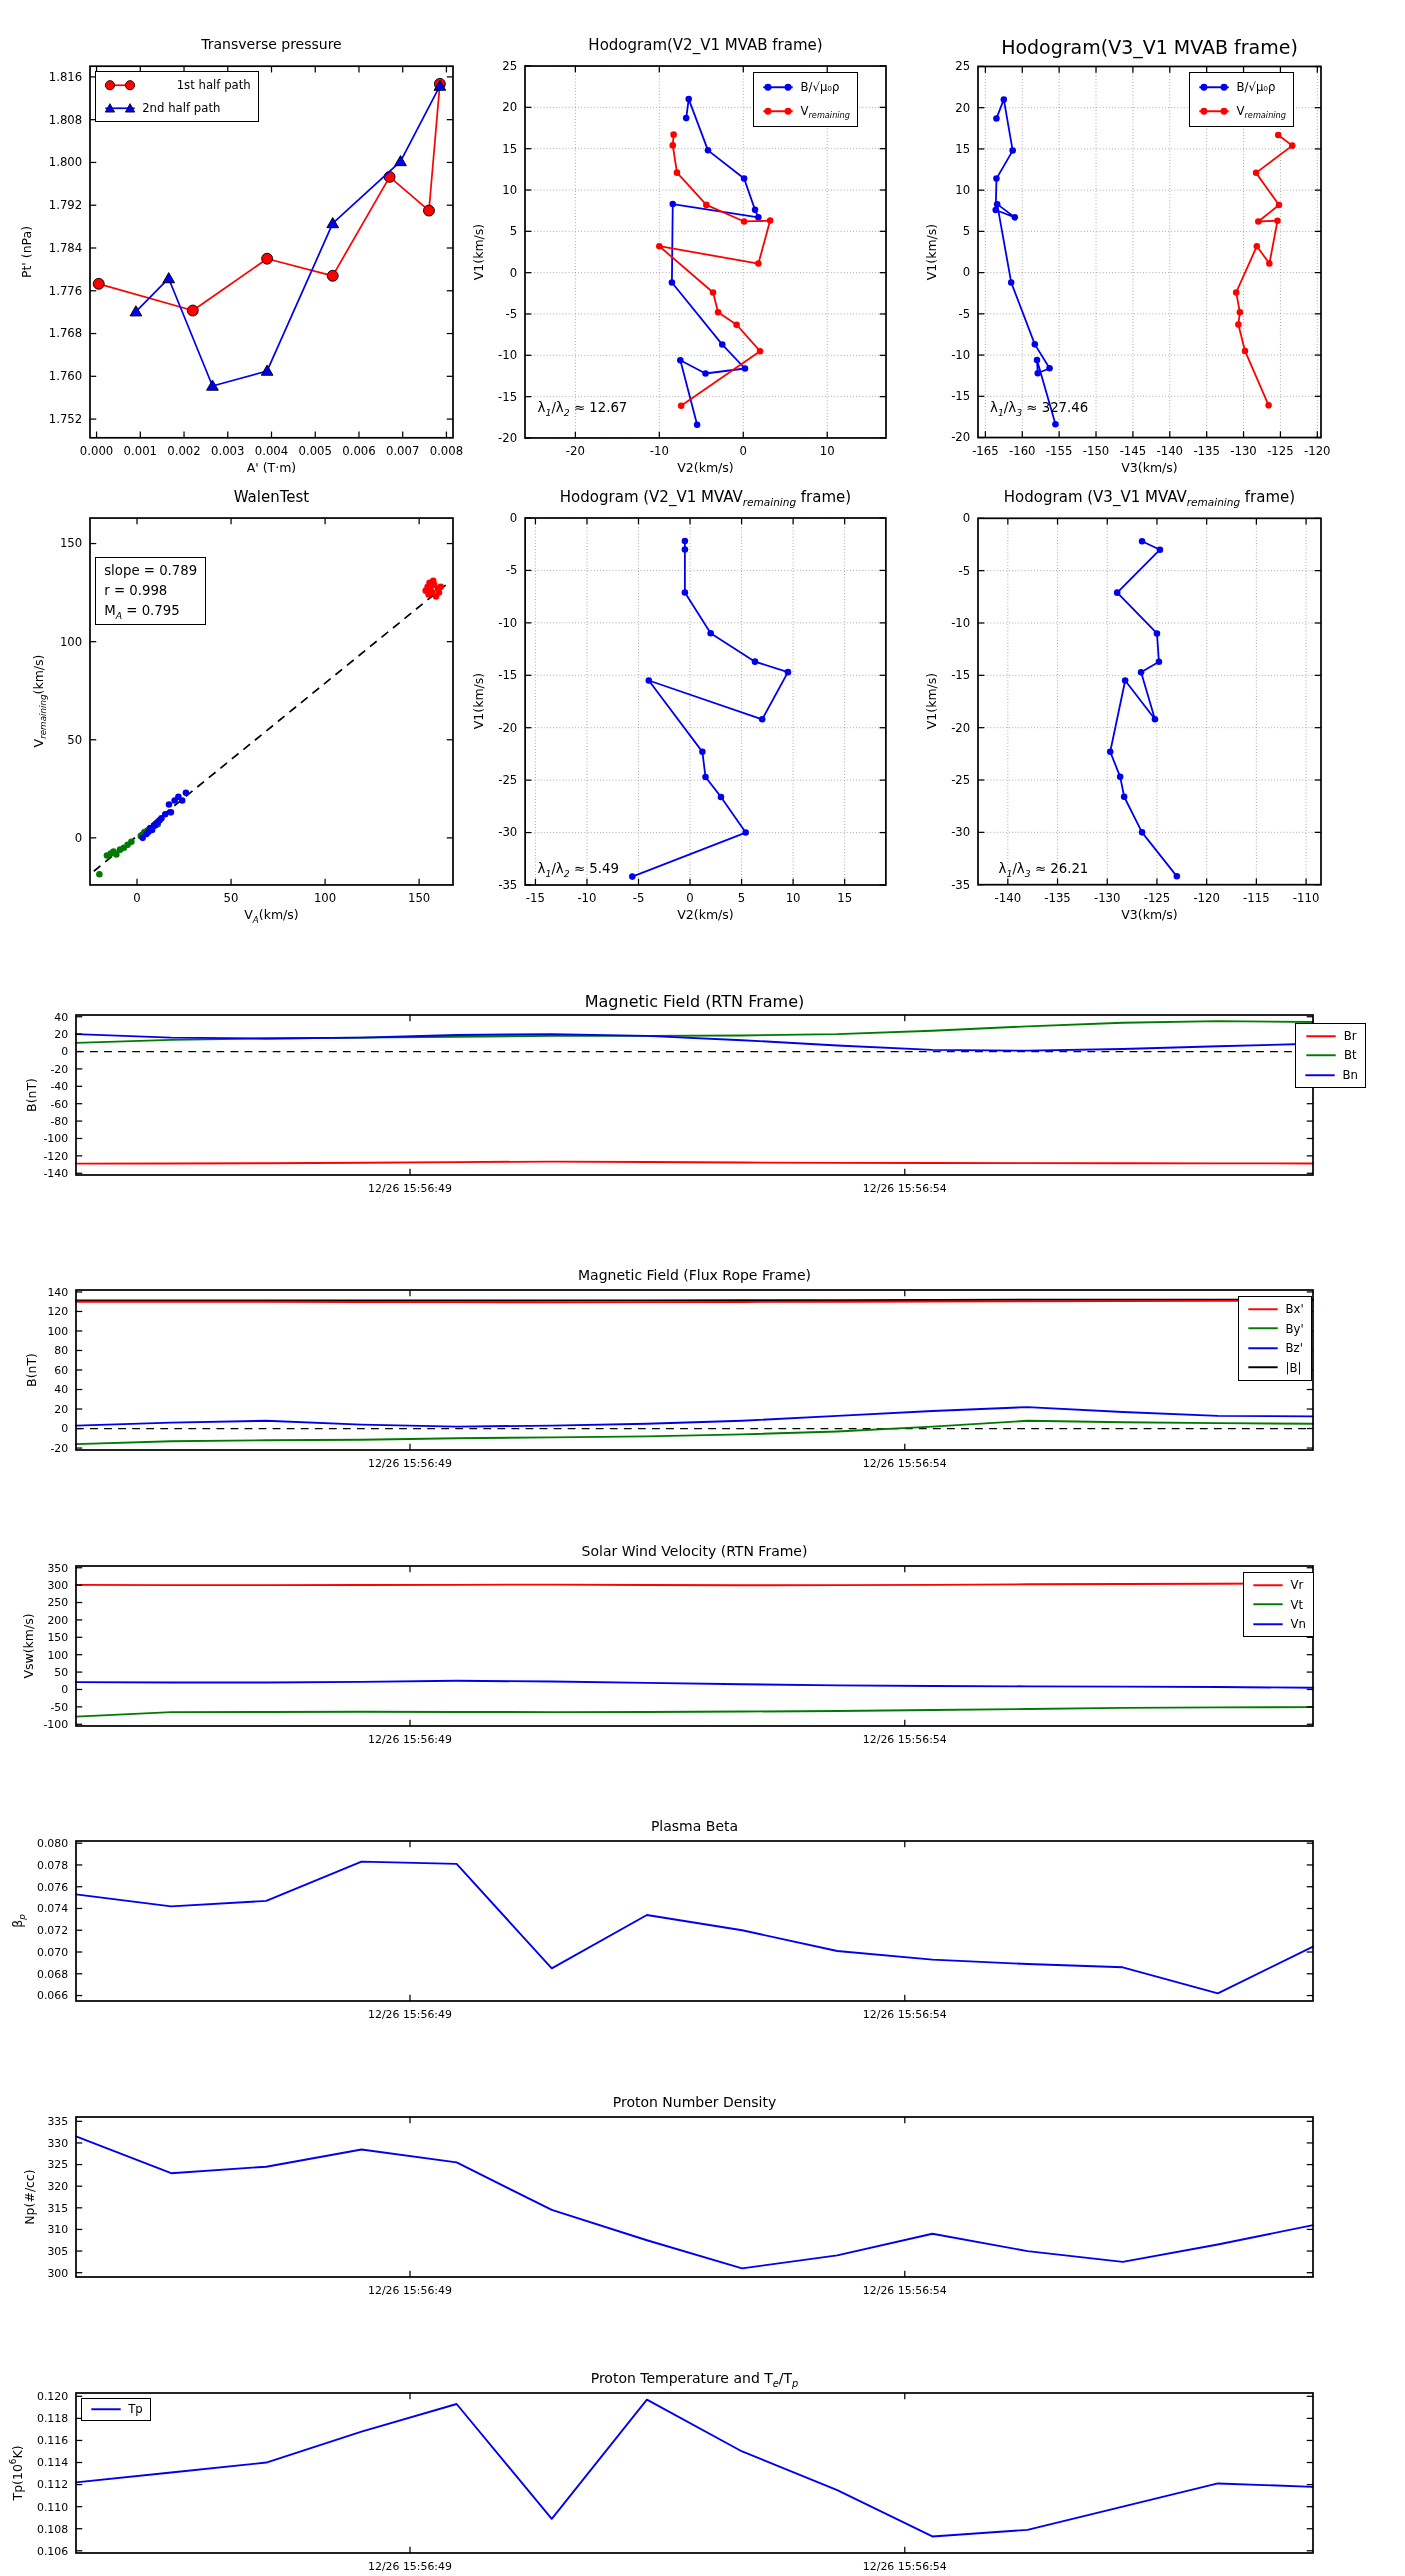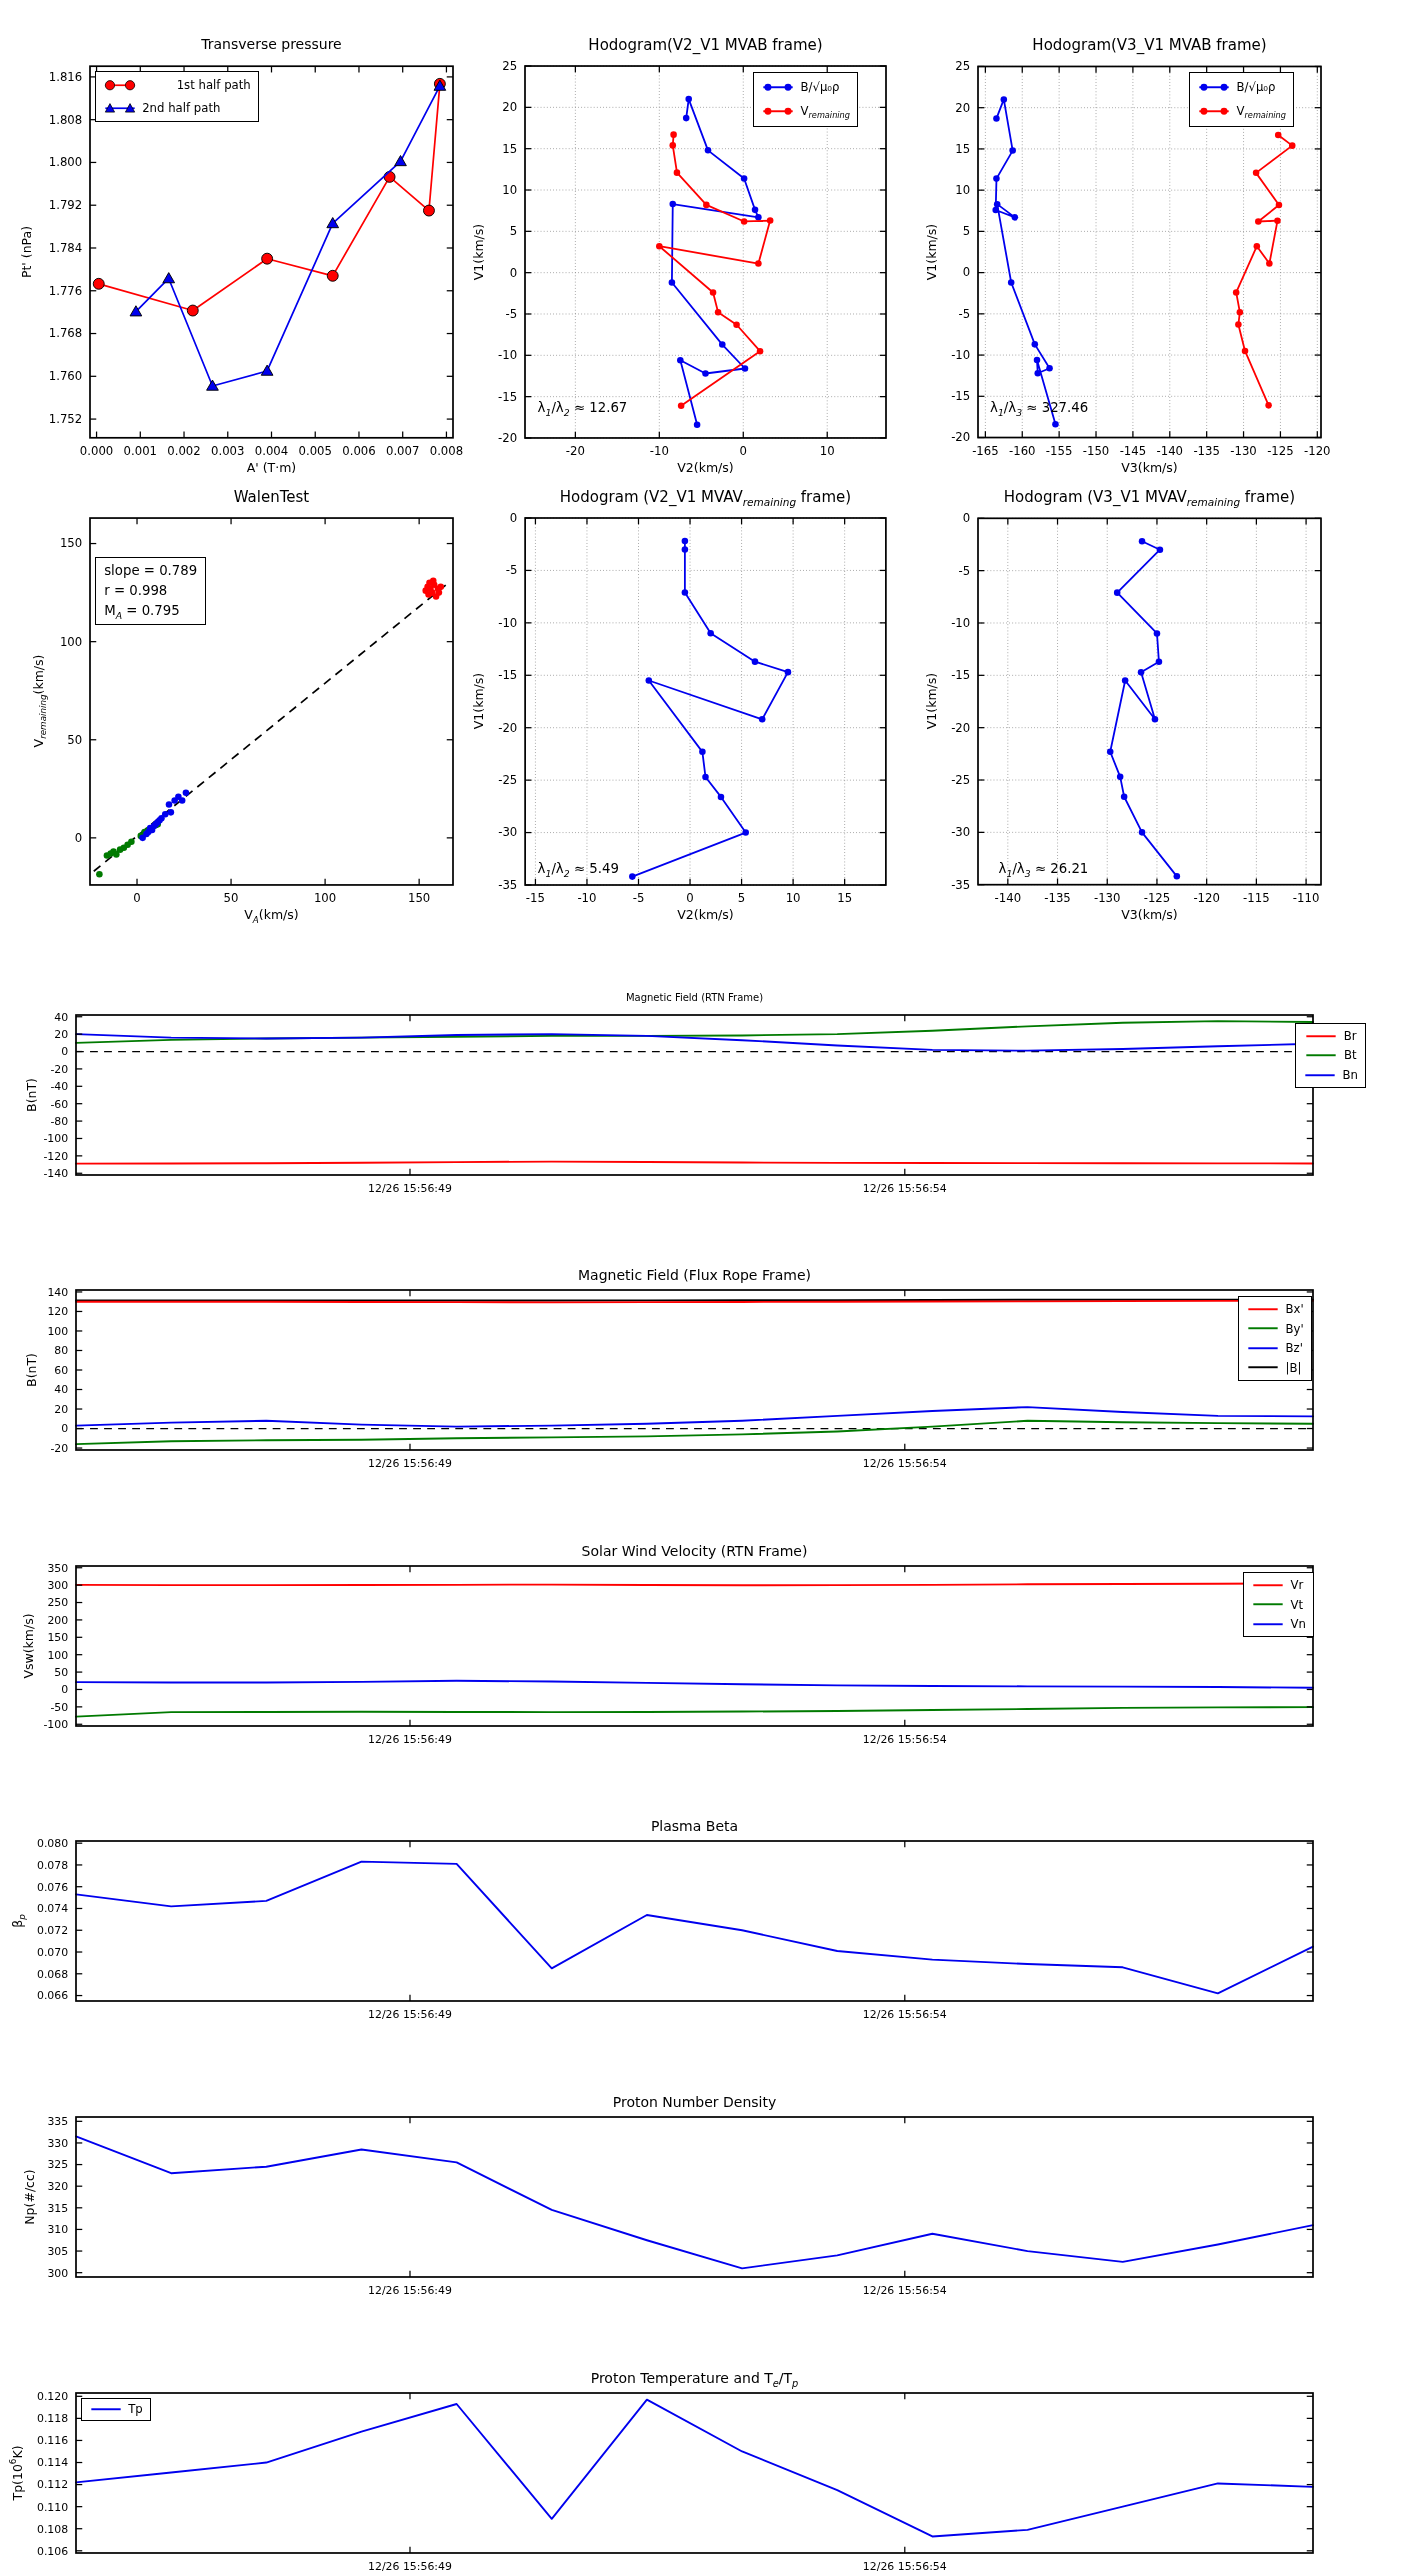--- a/index.html
+++ b/index.html
@@ -221,21 +221,21 @@
           <svg width="34" height="12.5" viewBox="0 0 44 16">
             <line x1="3" y1="8" x2="41" y2="8" stroke="#ff0000" stroke-width="2.5"></line>
             <circle cx="9" cy="8" r="4.5" fill="#ff0000"></circle>
             <circle cx="35" cy="8" r="4.5" fill="#ff0000"></circle>
           </svg>
           <span>V<sub style="font-size: 70%; font-style: italic;">remaining</sub></span>
         </div>
       </div>
     </section>
   <section class="panel" style="left: 978px; top: 66px; width: 343px; height: 372px;">
-    <h2 class="ptitle" style="font-size: 15px; top: -30px;">Hodogram(V3_V1 MVAB frame)</h2>
+    <h2 class="ptitle" style="font-size: 19px; top: -30px;">Hodogram(V3_V1 MVAB frame)</h2>
     <div class="ylab" style="left: -47px; top: 186px;">V1(km/s)</div>
     <div class="xlab">V3(km/s)</div>
     <svg class="plot" width="343" height="372" viewBox="0 0 440 476">
         <line x1="9.46236559139785" y1="0" x2="9.46236559139785" y2="476" stroke="#777" stroke-width="1" stroke-dasharray="1 3"></line>
         <line x1="56.774193548387096" y1="0" x2="56.774193548387096" y2="476" stroke="#777" stroke-width="1" stroke-dasharray="1 3"></line>
         <line x1="104.08602150537635" y1="0" x2="104.08602150537635" y2="476" stroke="#777" stroke-width="1" stroke-dasharray="1 3"></line>
         <line x1="151.3978494623656" y1="0" x2="151.3978494623656" y2="476" stroke="#777" stroke-width="1" stroke-dasharray="1 3"></line>
         <line x1="198.70967741935485" y1="0" x2="198.70967741935485" y2="476" stroke="#777" stroke-width="1" stroke-dasharray="1 3"></line>
         <line x1="246.02150537634407" y1="0" x2="246.02150537634407" y2="476" stroke="#777" stroke-width="1" stroke-dasharray="1 3"></line>
         <line x1="293.3333333333333" y1="0" x2="293.3333333333333" y2="476" stroke="#777" stroke-width="1" stroke-dasharray="1 3"></line>
@@ -604,21 +604,21 @@
         <line x1="0" y1="67.14285714285717" x2="8" y2="67.14285714285717" stroke="#000" stroke-width="1.6"></line>
         <line x1="440" y1="67.14285714285717" x2="432" y2="67.14285714285717" stroke="#000" stroke-width="1.6"></line>
         <text x="-10" y="72.14285714285717" text-anchor="end" font-size="15">-5</text>
         <line x1="0" y1="0" x2="8" y2="0" stroke="#000" stroke-width="1.6"></line>
         <line x1="440" y1="0" x2="432" y2="0" stroke="#000" stroke-width="1.6"></line>
         <text x="-10" y="5" text-anchor="end" font-size="15">0</text>
       </svg>
   <div class="anno" style="left: 20.6px; top: 343px;">λ<sub style="font-size: 70%; font-style: italic;">1</sub>/λ<sub style="font-size: 70%; font-style: italic;">3</sub> ≈ 26.21</div>
     </section>
   <section class="panel" style="left: 76px; top: 1015px; width: 1237px; height: 160px;">
-    <h2 class="ptitle" style="font-size: 10px; top: -23.4px;">Magnetic Field (RTN Frame)</h2>
+    <h2 class="ptitle" style="font-size: 16px; top: -23.4px;">Magnetic Field (RTN Frame)</h2>
     <div class="ylab" style="left: -45px; top: 80px;">B(nT)</div>
 
     <svg class="plot" width="1237" height="160" viewBox="0 0 1585 205">
         <line x1="0" y1="46.79347826086956" x2="1585" y2="46.79347826086956" stroke="#000" stroke-width="1.6" stroke-dasharray="10 8"></line>
         <polyline points="0.0,190.5 121.9,190.2 243.8,190.0 365.8,189.3 487.7,188.5 609.6,187.8 731.5,188.3 853.5,189.0 975.4,189.4 1097.3,189.6 1219.2,189.8 1341.2,190.0 1463.1,190.1 1585.0,190.2" fill="none" stroke="#ff0000" stroke-width="2.4" stroke-linejoin="round" stroke-linecap="round"></polyline>
         <polyline points="0.0,35.7 121.9,31.8 243.8,30.1 365.8,29.0 487.7,27.9 609.6,26.7 731.5,26.7 853.5,26.2 975.4,24.5 1097.3,20.1 1219.2,14.5 1341.2,10.0 1463.1,7.8 1585.0,8.9" fill="none" stroke="#007a00" stroke-width="2.4" stroke-linejoin="round" stroke-linecap="round"></polyline>
         <polyline points="0.0,24.5 121.9,29.0 243.8,30.1 365.8,29.0 487.7,25.6 609.6,24.5 731.5,26.7 853.5,32.3 975.4,39.0 1097.3,44.6 1219.2,45.7 1341.2,43.5 1463.1,40.1 1585.0,36.8" fill="none" stroke="#0000ee" stroke-width="2.4" stroke-linejoin="round" stroke-linecap="round"></polyline>
         <rect x="0" y="0" width="1585" height="205" fill="none" stroke="#000" stroke-width="2.2"></rect>
         <line x1="427.95000000000005" y1="205" x2="427.95000000000005" y2="197" stroke="#000" stroke-width="1.6"></line>
         <line x1="427.95000000000005" y1="0" x2="427.95000000000005" y2="8" stroke="#000" stroke-width="1.6"></line>

